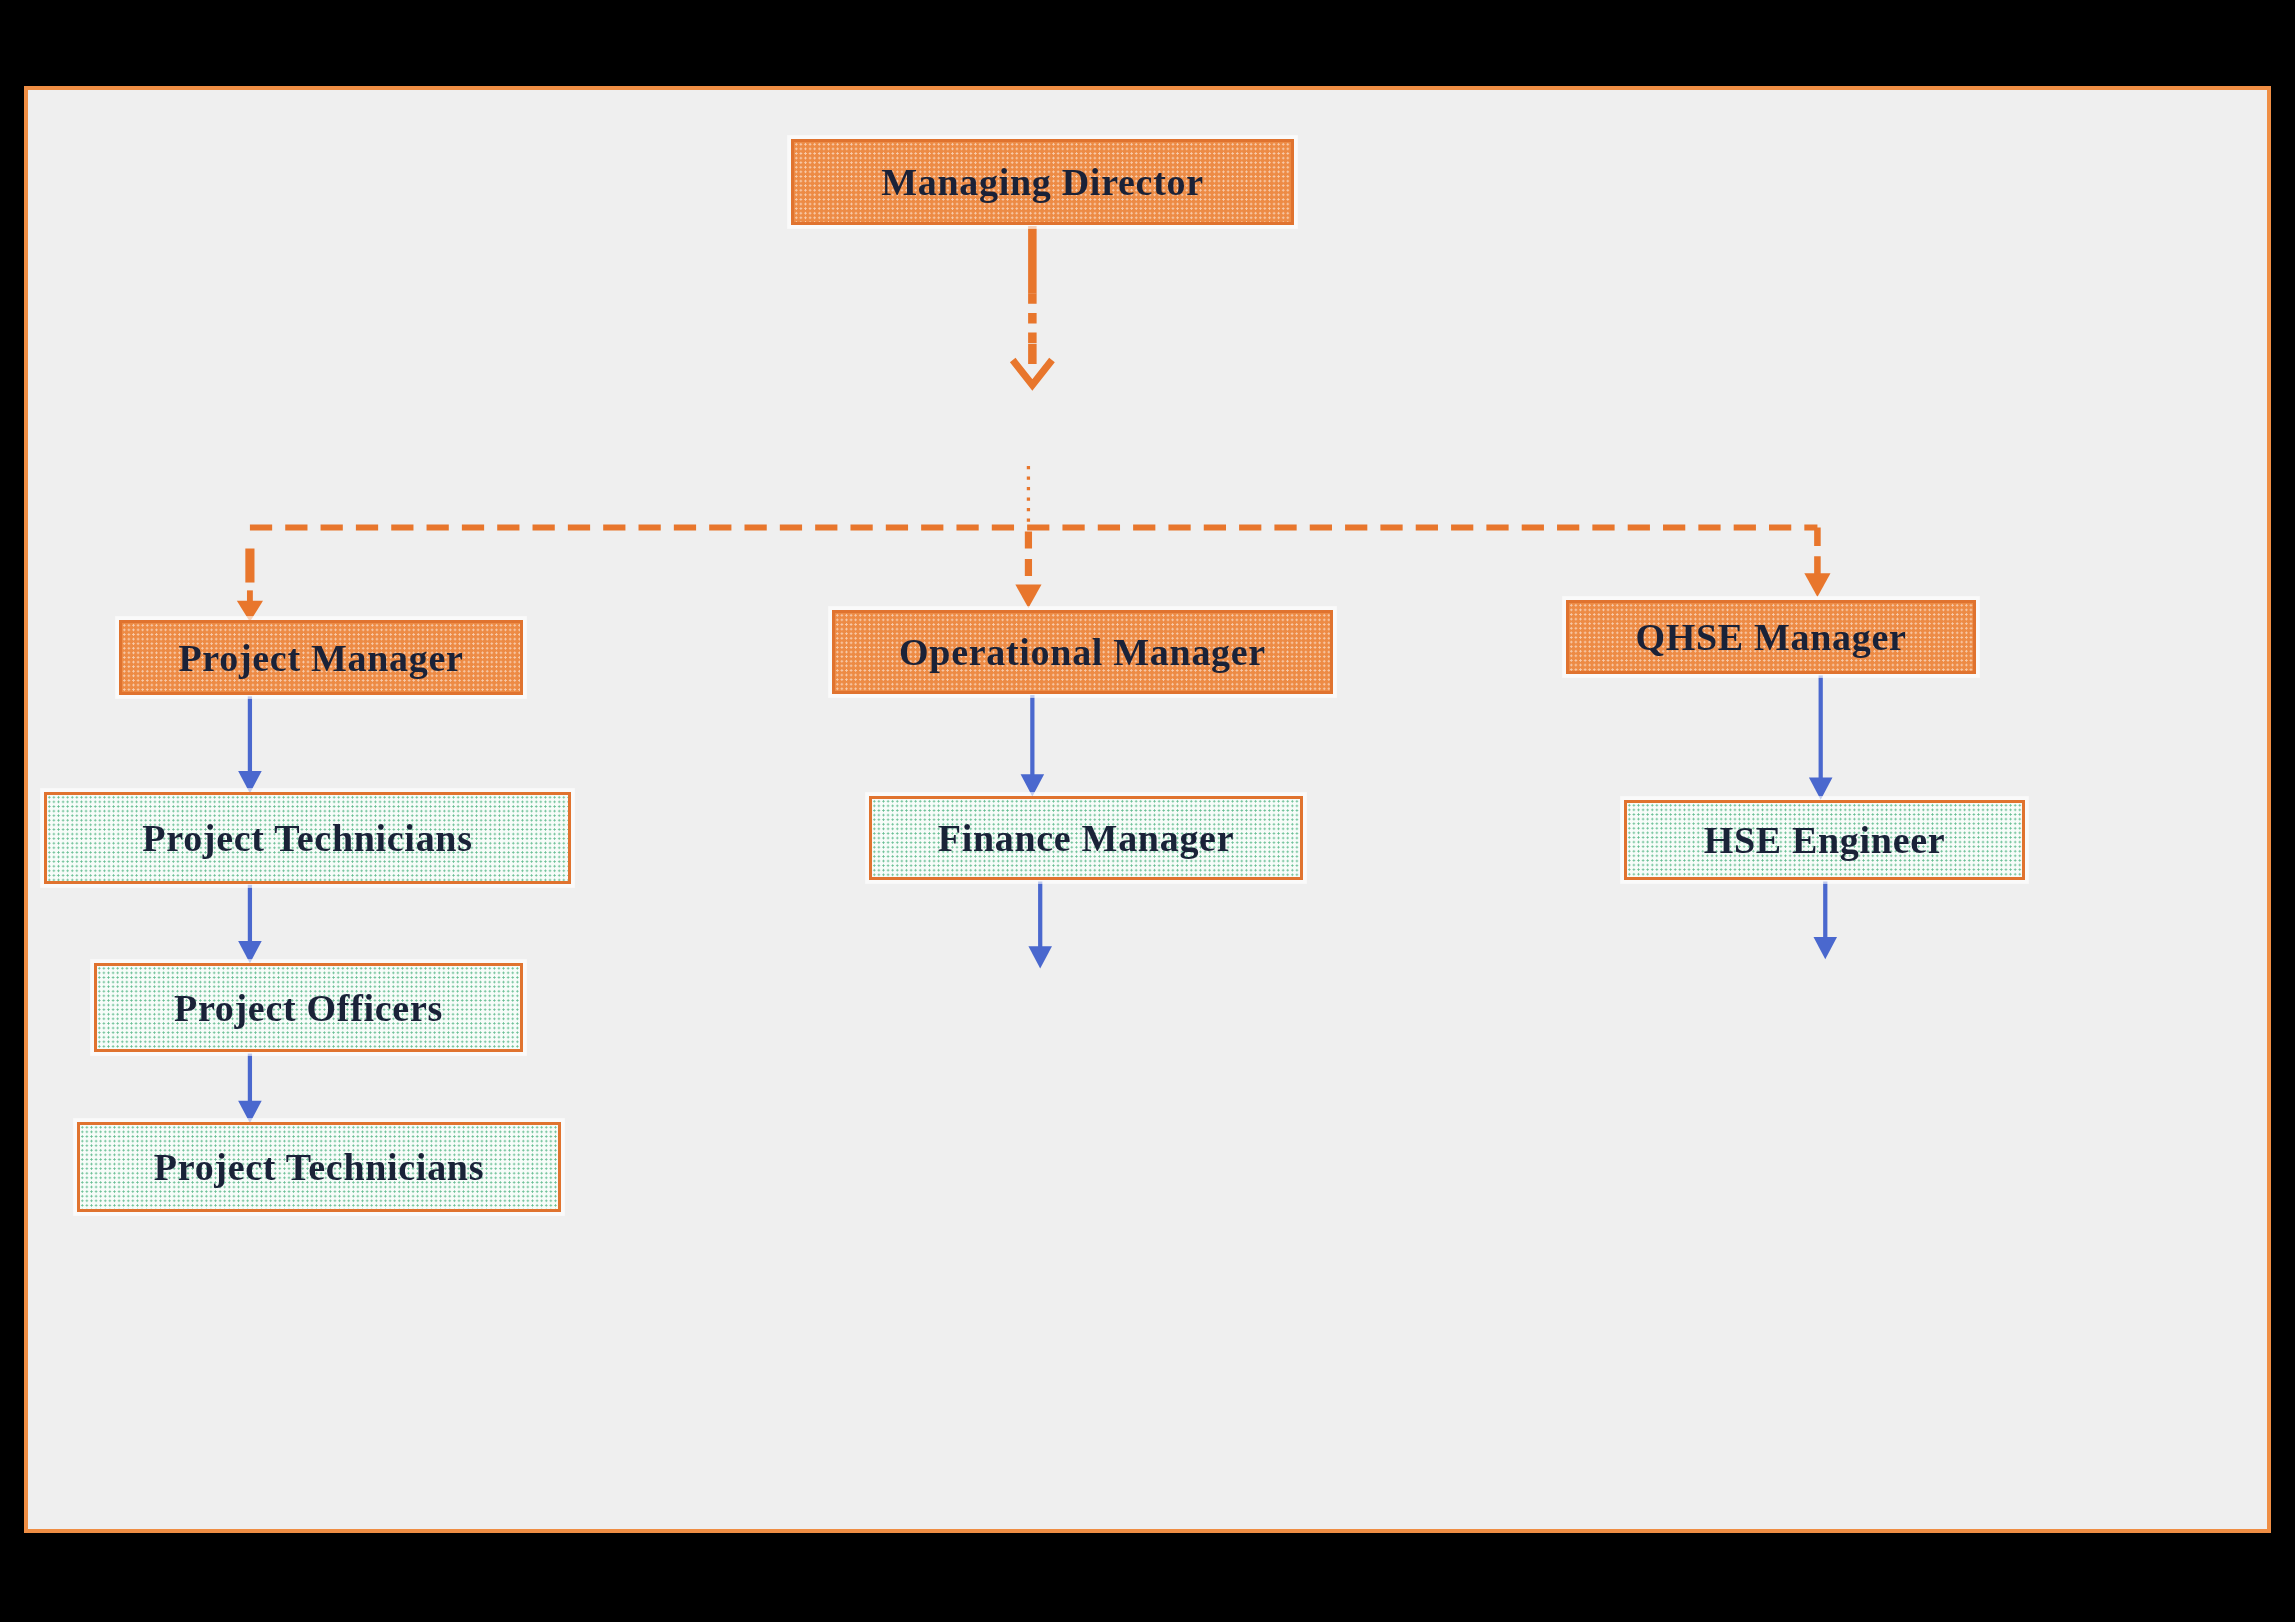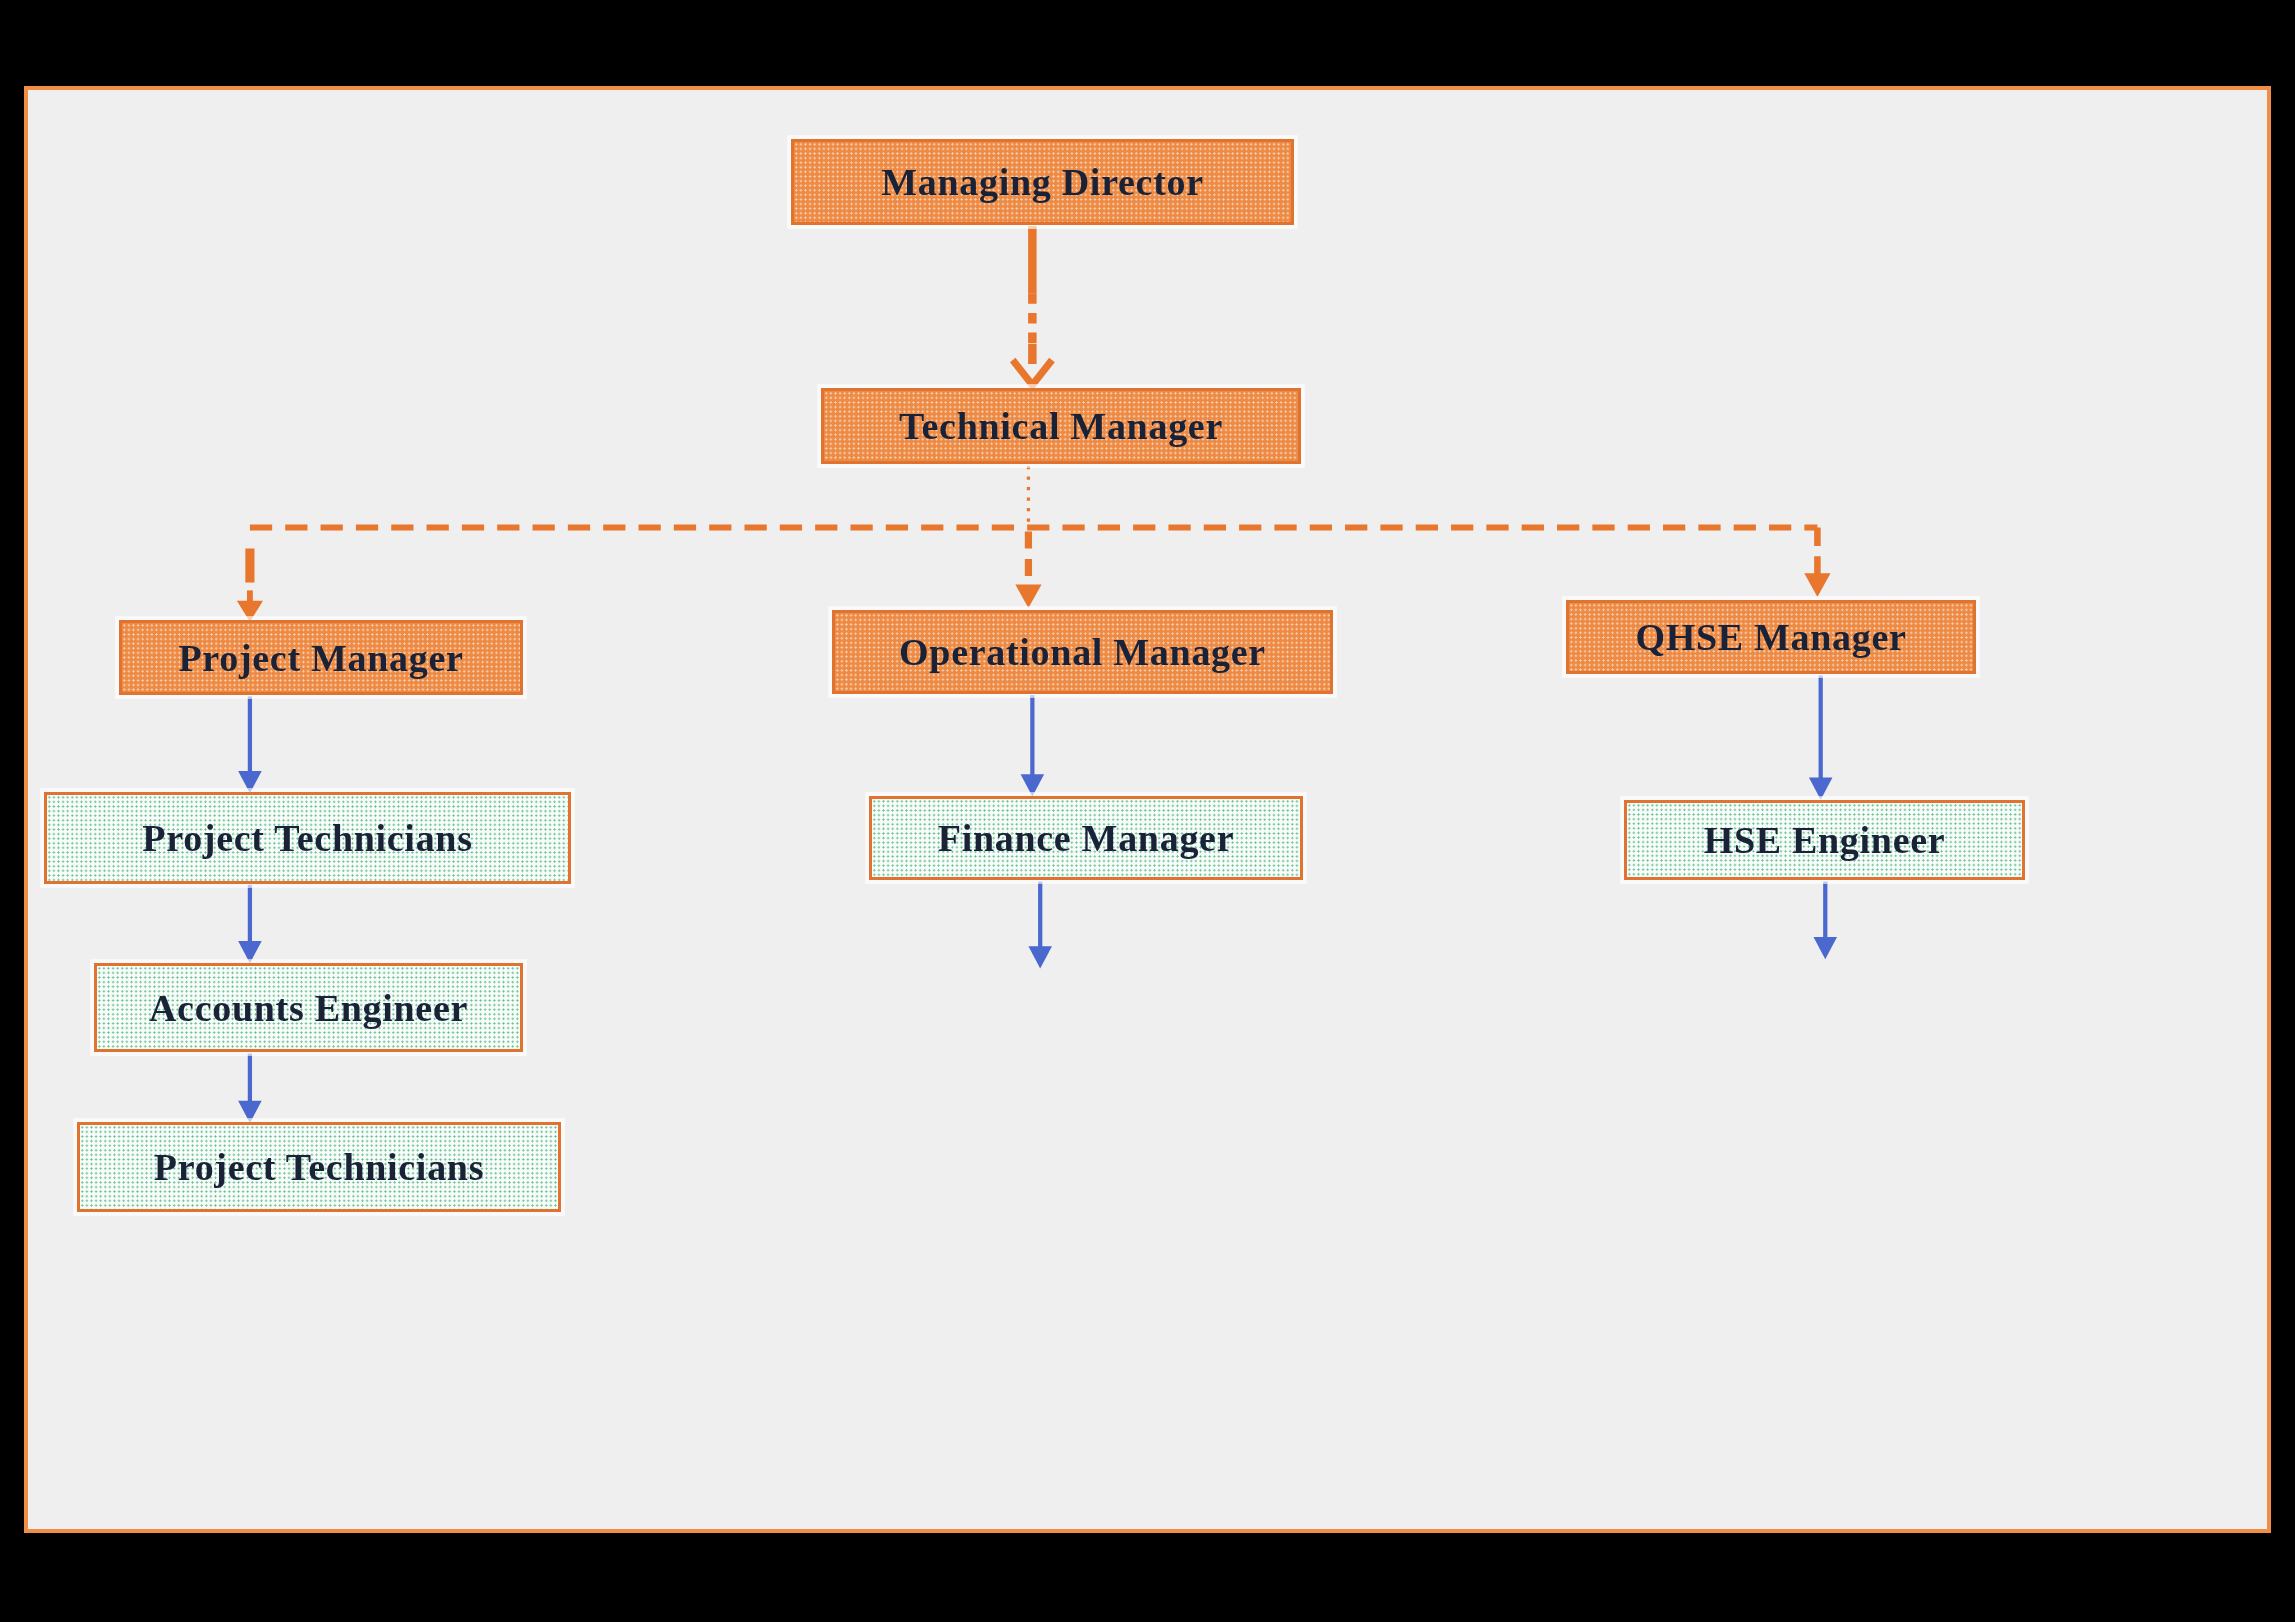--- a/index.html
+++ b/index.html
@@ -80,37 +80,34 @@
 
     <line class="e-bl" x1="2783" y1="1032" x2="2783" y2="1190"></line>
     <polygon class="e-bl-fill" points="2765,1188 2801,1188 2783,1222"></polygon>
     <line class="e-bl" x1="2790" y1="1347" x2="2790" y2="1434"></line>
     <polygon class="e-bl-fill" points="2772,1432 2808,1432 2790,1466"></polygon>
   </svg>
 
   <div class="box orange" id="box-managing-director">
     <span class="lbl">Managing Director</span>
   </div>
-  <div class="box orange" id="box-technical-manager">
-    <span class="lbl">Technical Manager</span>
-  </div>
   <div class="box orange" id="box-project-manager">
     <span class="lbl">Project Manager</span>
   </div>
   <div class="box orange" id="box-operational-manager">
     <span class="lbl">Operational Manager</span>
   </div>
   <div class="box orange" id="box-qhse-manager">
     <span class="lbl">QHSE Manager</span>
   </div>
   <div class="box green" id="box-project-coordinators">
     <span class="lbl">Project Technicians</span>
   </div>
   <div class="box green" id="box-project-engineer">
-    <span class="lbl">Accounts Engineer</span>
+    <span class="lbl">Project Officers</span>
   </div>
   <div class="box green" id="box-project-technicians">
     <span class="lbl">Project Technicians</span>
   </div>
   <div class="box green" id="box-finance-manager">
     <span class="lbl">Finance Manager</span>
   </div>
   <div class="box green" id="box-hse-engineer">
     <span class="lbl">HSE Engineer</span>
   </div>

